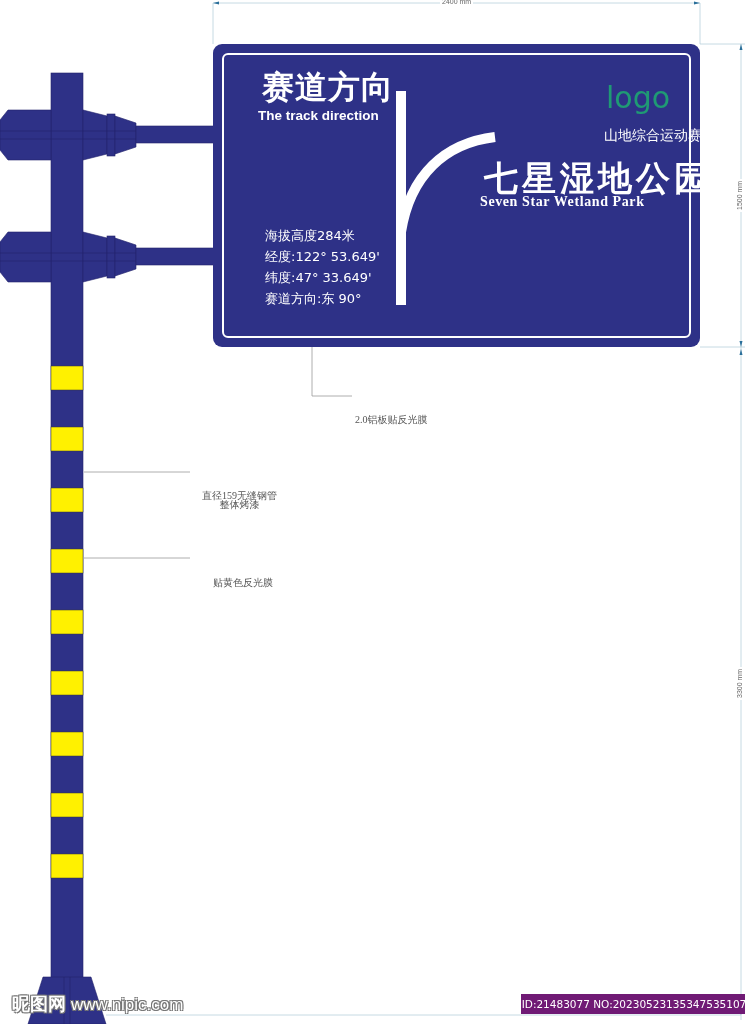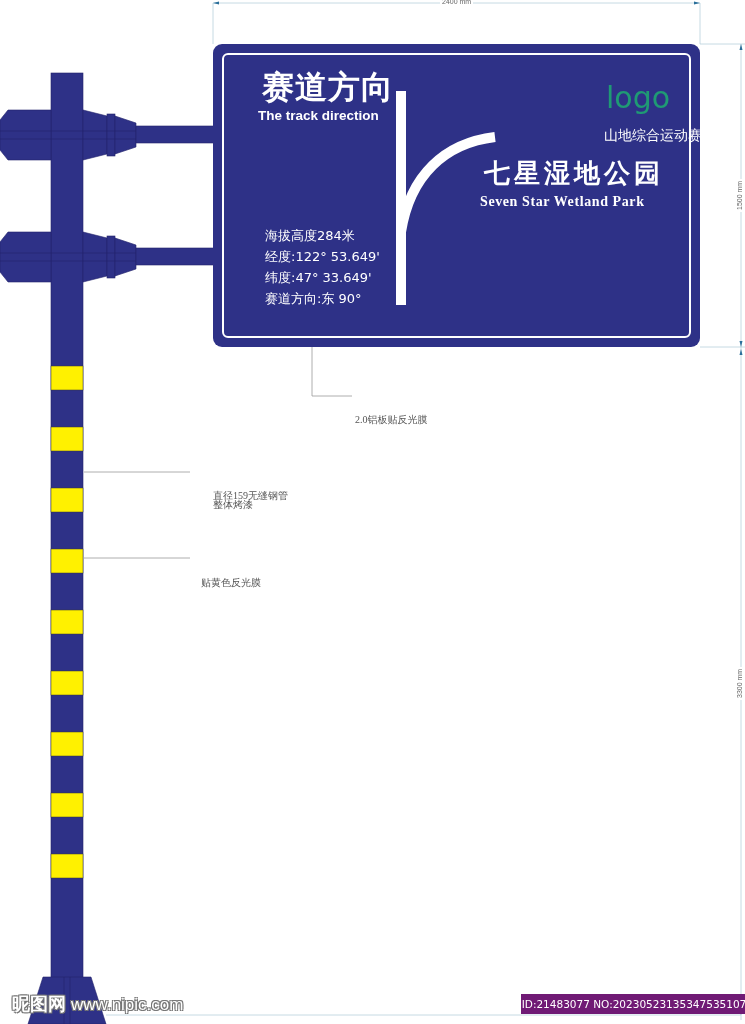--- a/index.html
+++ b/index.html
@@ -2,21 +2,21 @@
 <html><head>
 <meta charset="utf-8">
 <style>
   html, body { margin:0; padding:0; }
   body { width:745px; height:1024px; position:relative; background:#ffffff; overflow:hidden;
          font-family:"Liberation Sans", "DejaVu Sans", sans-serif; }
   svg.scene { position:absolute; left:0; top:0; }
   .board-text { position:absolute; color:#ffffff; white-space:nowrap; }
   .title-cn { left:262px; top:66px; font-size:32px; font-weight:bold; letter-spacing:1px; font-family:"DejaVu Sans", sans-serif; }
   .title-en { left:258px; top:108px; font-size:13.5px; font-weight:bold; }
-  .dest-cn { left:484px; top:156px; font-size:26px; font-weight:bold; letter-spacing:4px; font-family:Liberation Serif, serif; }
+  .dest-cn { left:484px; top:156px; font-size:34px; font-weight:bold; letter-spacing:4px; font-family:Liberation Serif, serif; }
   .dest-en { left:480px; top:194px; font-size:14px; font-weight:bold; font-family:"Liberation Serif", serif; letter-spacing:0.6px; }
   .logo { position:absolute; left:606px; top:80px; font-size:30px; color:#1f9a74; font-family:"DejaVu Sans", sans-serif; font-weight:normal; }
   .logo-sub { left:604px; top:127px; font-size:14px; font-family:"DejaVu Sans", sans-serif; }
   .info { left:265px; top:225px; font-size:13px; line-height:21px; font-family:"DejaVu Sans", sans-serif; }
   .info div { height:21px; }
   .note { position:absolute; font-size:10px; color:#555; font-family:Liberation Serif, serif; line-height:9px; white-space:nowrap;margin-top:23px; }
   .dim { position:absolute; font-size:7px; color:#666; white-space:nowrap; }
   .dim-v { transform:rotate(-90deg); transform-origin:left top; }
   .watermark { position:absolute; left:12px; top:992px; font-size:18px; color:#fff; font-weight:bold;
                text-shadow:0 0 1px #666, 1px 1px 0 #777, -1px -1px 0 #777, 1px -1px 0 #777, -1px 1px 0 #777; letter-spacing:0px; }
@@ -113,23 +113,23 @@
   <div>经度:122°  53.649'</div>
   <div>纬度:47°  33.649'</div>
   <div>赛道方向:东 90°</div>
 </div>
 
 <div class="dim" style="left:440px; top:-2px; background:#fff; padding:0 2px;">2400 mm</div>
 <div class="dim dim-v" style="left:736px; top:212px; background:#fff; padding:0 2px;">1500 mm</div>
 <div class="dim dim-v" style="left:736px; top:700px; background:#fff; padding:0 2px;">3300 mm</div>
 
 <div class="note" style="left:355px; top:392px;">2.0铝板贴反光膜</div>
-<div class="note" style="left:213px; top:468px;">
+<div class="note" style="left:202px; top:468px;text-align:center;">
   <div>直径159无缝钢管</div>
   <div>整体烤漆</div>
 </div>
-<div class="note" style="left:201px; top:555px;">贴黄色反光膜</div>
+<div class="note" style="left:213px; top:555px;">贴黄色反光膜</div>
 
 <div class="watermark">
   <span>昵图网</span>
   <span class="url">www.nipic.com</span>
 </div>
 <div class="id-badge">ID:21483077 NO:20230523135347535107</div>
 
 </body></html>

